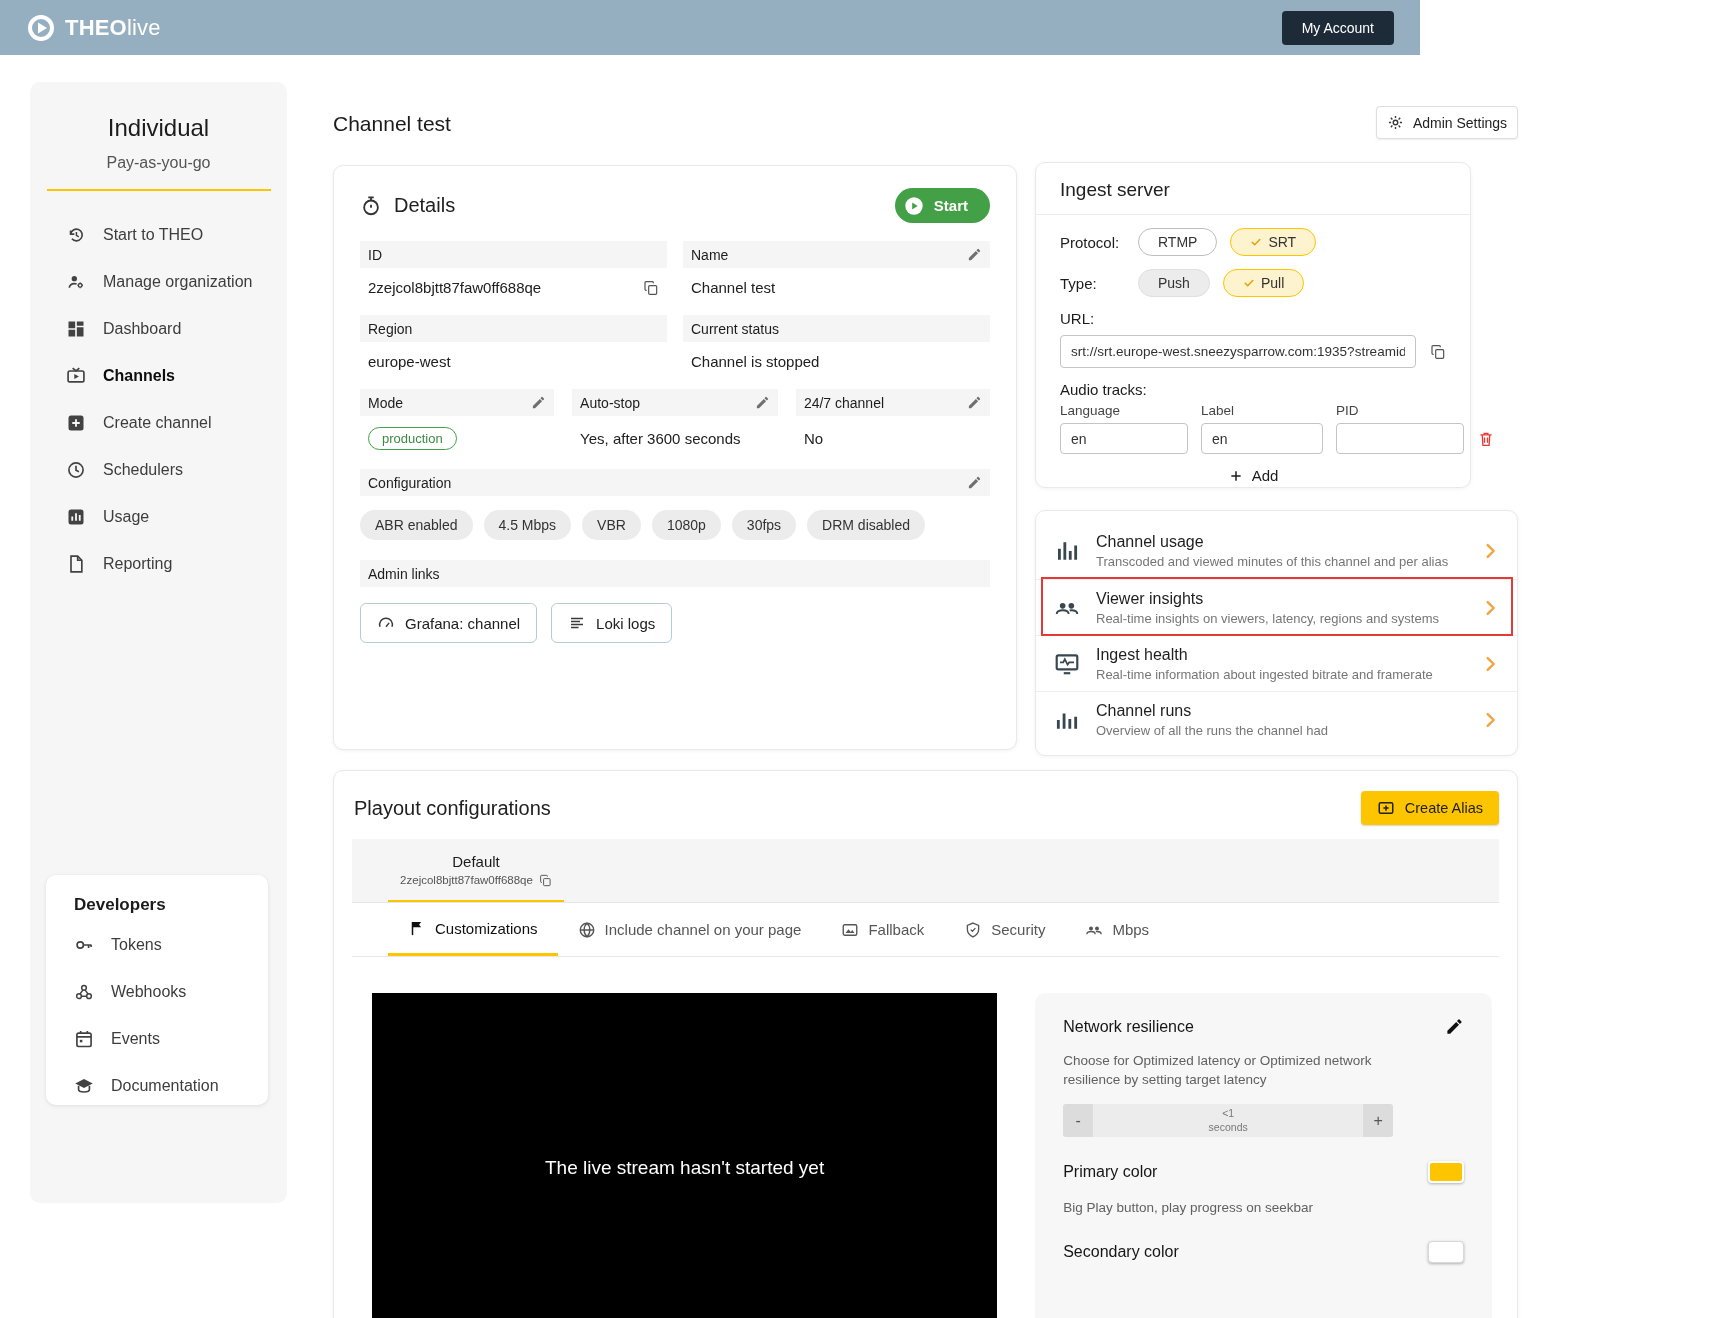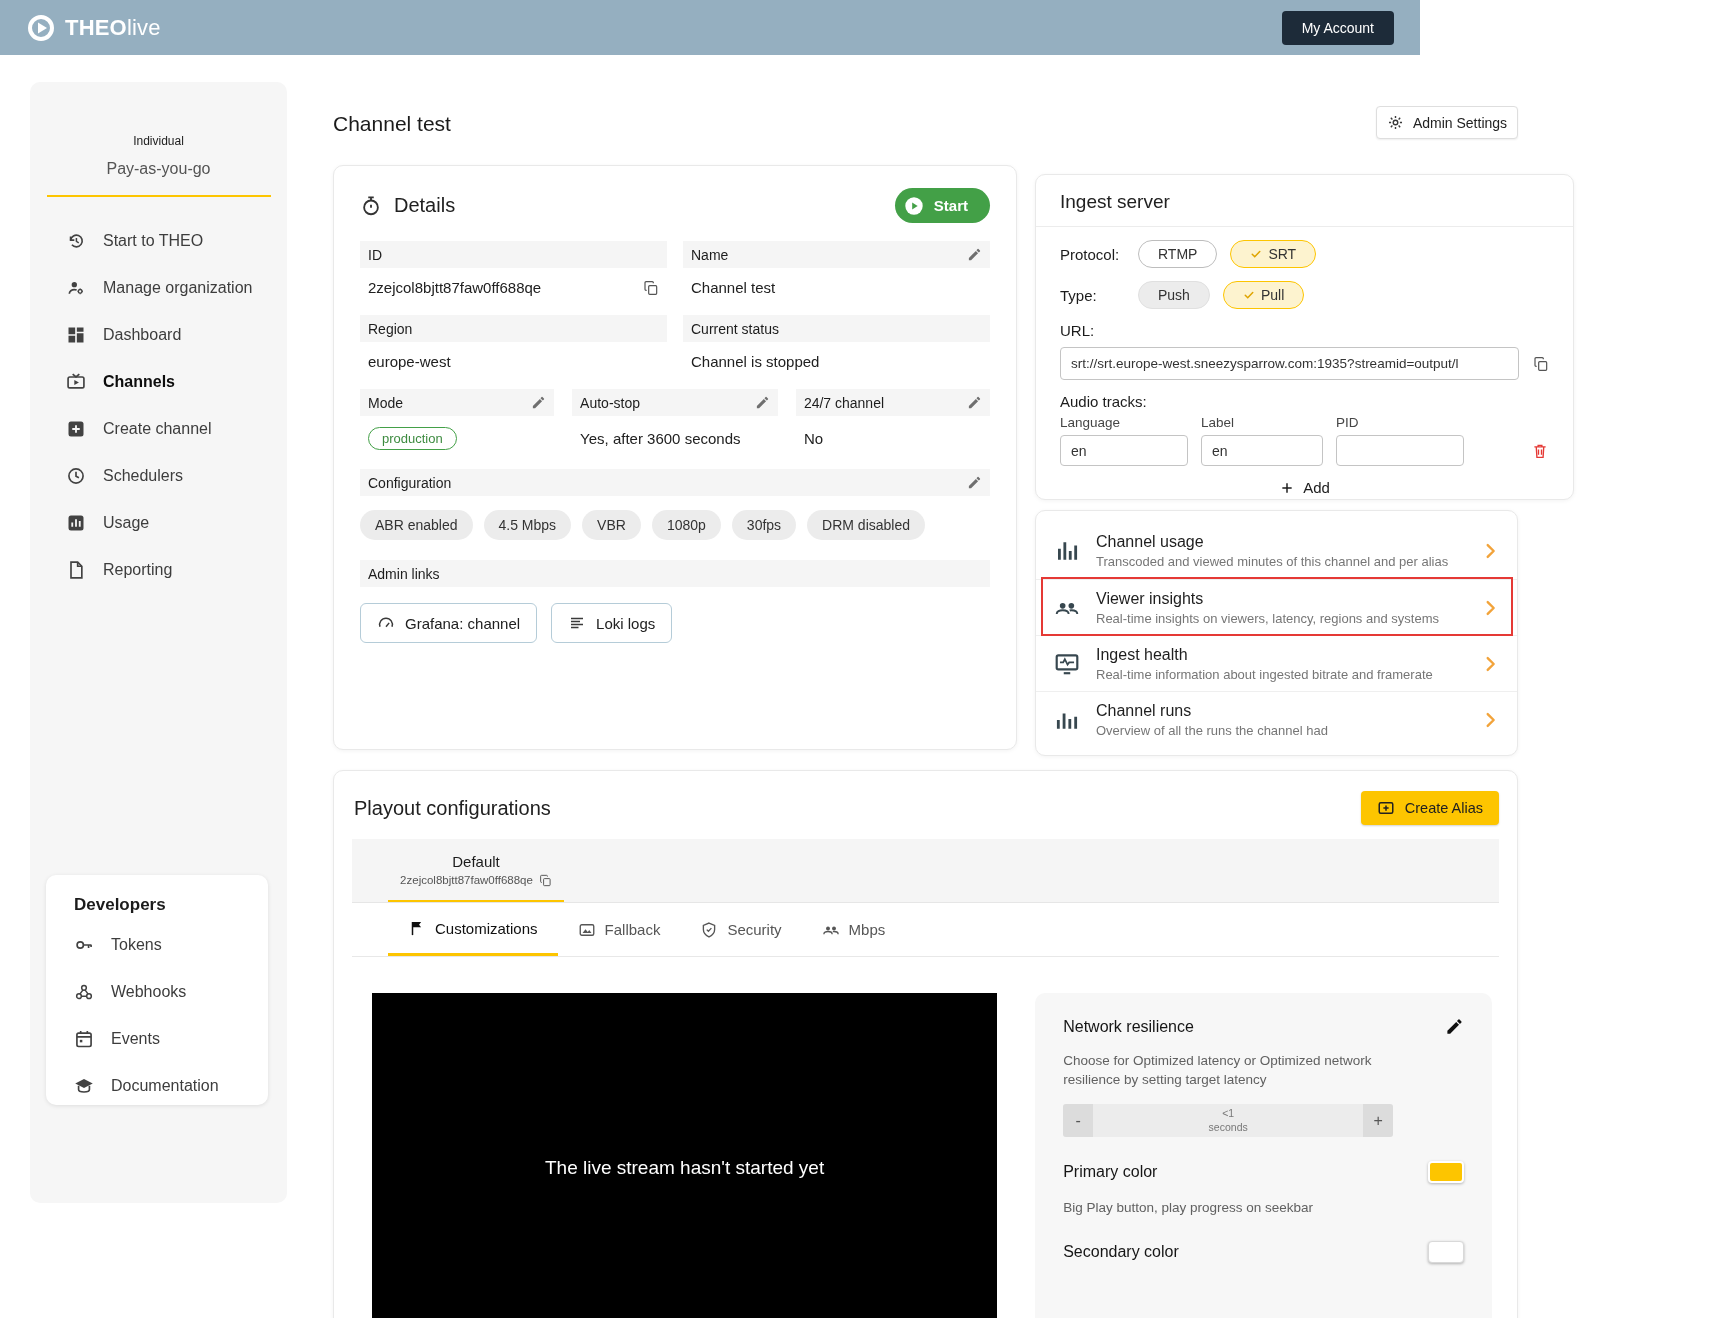--- a/index.html
+++ b/index.html
@@ -16,21 +16,21 @@
   .brand { display:flex; align-items:center; gap:9px; color:#fff; }
   .brand-text { font-size:22px; letter-spacing:.2px; }
   .brand-bold { font-weight:700; }
   .topbar-spacer { flex:1; }
   .my-account-btn { background:#1d2b39; color:#fff; font-size:14px;
     padding:9px 20px; border:none; border-radius:4px; cursor:pointer; }
 
   
   .sidebar { position:absolute; left:30px; top:82px; width:257px; height:1121px;
     background:#f6f6f6; border-radius:10px; }
-  .plan-title { text-align:center; margin-top:52px; font-size:12px; font-weight:500; color:#1c1c1c; }
+  .plan-title { text-align:center; margin-top:32px; font-size:24px; font-weight:500; color:#1c1c1c; }
   .plan-sub { text-align:center; margin:12px auto 0; font-size:16px; color:#545454;
     width:224px; padding-bottom:17px; border-bottom:2px solid #fdc500; }
   .side-menu { margin-top:34px; padding-left:36px; display:flex; flex-direction:column; gap:27px; }
   .side-item { display:flex; align-items:center; gap:17px; font-size:16px; color:#3d3d3d; cursor:pointer; }
   .side-item .ic { width:20px; height:20px; color:#424242; flex:0 0 20px; }
   .side-item.active { font-weight:700; color:#0d0d0d; }
   .developers-card { position:absolute; left:16px; top:793px; width:222px; height:230px;
     background:#fff; border-radius:10px; box-shadow:0 1px 4px rgba(0,0,0,.10); padding:20px 0 0 28px; }
   .dev-title { font-size:17px; font-weight:700; margin-bottom:20px; color:#1c1c1c; }
   .dev-menu { display:flex; flex-direction:column; gap:27px; }
@@ -64,21 +64,21 @@
   .badge-production { border:1.5px solid #43a047; color:#3d8b40; font-size:13px;
     border-radius:14px; padding:3px 13px; display:inline-block; }
   .chips { display:flex; gap:11px; padding:14px 0 20px; flex-wrap:wrap; }
   .chip { background:#ececec; border-radius:16px; padding:7px 15px; font-size:14px; color:#333; }
   .admin-links-row { display:flex; gap:14px; padding:16px 0; }
   .link-btn { display:flex; align-items:center; gap:10px; border:1px solid #b5ccd8; border-radius:6px;
     padding:10px 16px; font-size:15px; background:#fff; color:#212121; cursor:pointer; }
   .link-btn .ic { width:18px; height:18px; color:#3a3a3a; }
 
   
-  .ingest-card { left:1035px; top:174px; width:539px; height:326px; padding:16px 24px 0; }
+  .ingest-card { left:1035px; top:162px; width:436px; height:326px; padding:16px 24px 0; }
   .ingest-title { font-size:19px; font-weight:500; padding:0 0 13px 24px; margin:0 -24px;
     border-bottom:1px solid #ececec; }
   .ig-row { display:flex; align-items:center; margin-top:13px; }
   .ig-label { width:78px; font-size:15px; color:#1c1c1c; }
   .chip-opt { border:1px solid #bdbdbd; border-radius:16px; padding:5px 19px; font-size:14px;
     background:#fff; margin-right:13px; cursor:pointer; color:#333; display:flex; align-items:center; gap:6px; }
   .chip-gray { background:#ececec; border-color:#e0e0e0; }
   .chip-selected { background:#fdf3cf; border:1px solid #fdc500; }
   .chip-check { width:12px; height:12px; color:#dfa400; }
   .url-label, .audio-label { margin-top:13px; font-size:15px; color:#1c1c1c; }
@@ -644,20 +644,26 @@
 
   <div class="tabs-row">
     <div class="tab active">
       <svg class="ic">
           <use href="#i-flag"></use>
         </svg>
       <span>Customizations</span>
     </div>
     <div class="tab">
       <svg class="ic">
+          <use href="#i-globe"></use>
+        </svg>
+      <span>Include channel on your page</span>
+    </div>
+    <div class="tab">
+      <svg class="ic">
           <use href="#i-image"></use>
         </svg>
       <span>Fallback</span>
     </div>
     <div class="tab">
       <svg class="ic">
           <use href="#i-shield"></use>
         </svg>
       <span>Security</span>
     </div>

